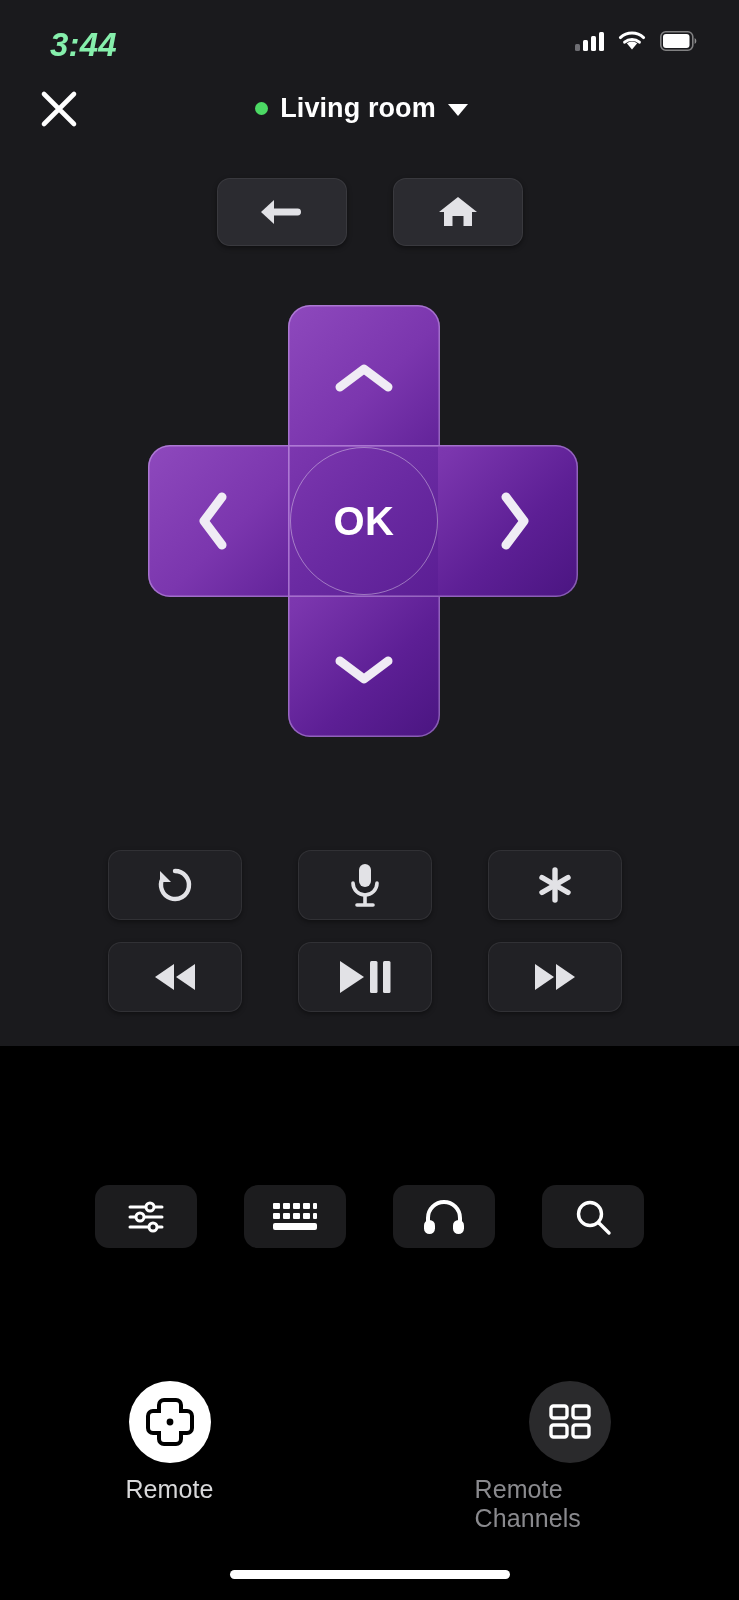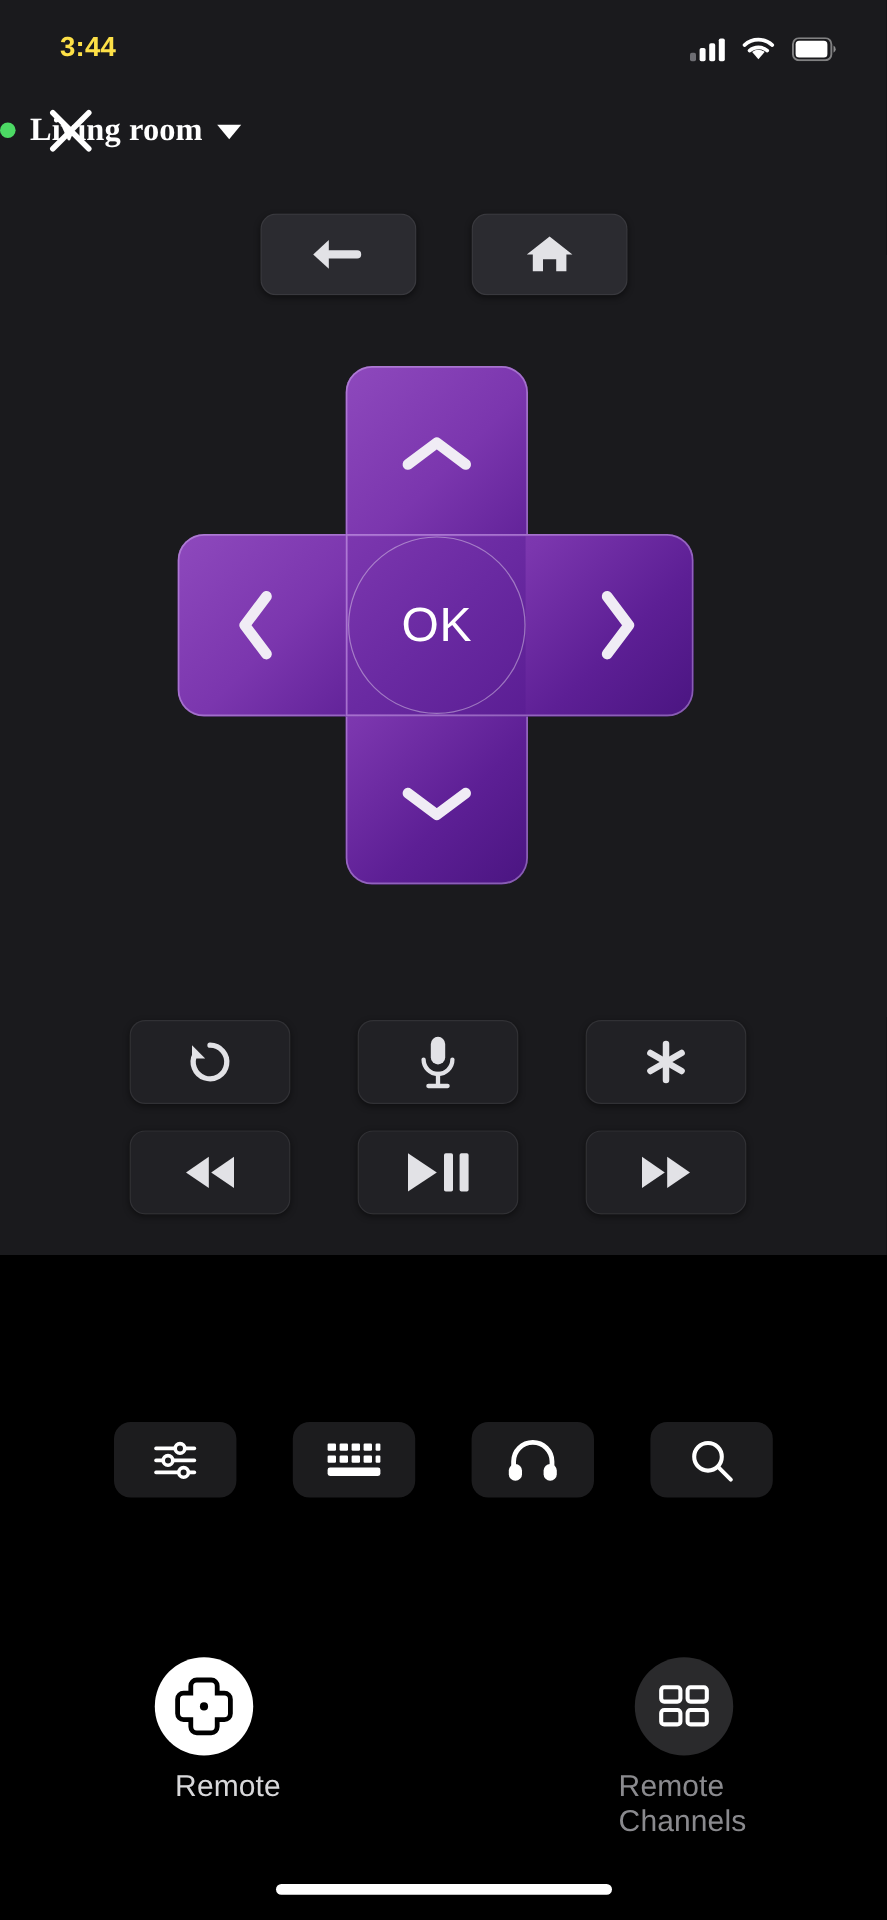--- a/index.html
+++ b/index.html
@@ -17,21 +17,21 @@
     position:absolute; left:0; top:0; width:739px; height:1046px;
     background:#1a1a1d;
   }
 
   
   #status-bar{
     position:absolute; left:0; top:0; width:739px; height:72px;
   }
   #status-time{
     position:absolute; left:50px; top:26px;
-    color:#fde047; font-size:23px; font-weight:600; letter-spacing:.2px;
+    color:#86efac; font-size:33px; font-weight:600; letter-spacing:.2px;font-style:italic;
   }
   #status-icons{
     position:absolute; right:42px; top:30px;
     display:flex; align-items:center; gap:13px;
   }
   .bars{ display:flex; align-items:flex-end; gap:3px; height:19px; }
   .bars i{ display:block; width:5px; background:#fff; border-radius:1.5px; }
   .bars i:nth-child(1){ height:7px;  background:#6e6e73; }
   .bars i:nth-child(2){ height:11px; }
   .bars i:nth-child(3){ height:15px; }
@@ -39,23 +39,22 @@
 
   
   #app-header{
     position:absolute; left:0; top:72px; width:739px; height:66px;
   }
   #close-button{
     position:absolute; left:36px; top:14px; width:46px; height:46px;
   }
   #device-selector{
     position:absolute; left:0; right:16px; top:14px;
-    display:flex; align-items:center; gap:12px;
+    display:flex; align-items:center; justify-content:center; gap:12px;
     height:44px;
-    font-family:Liberation Serif, serif;
   }
   #device-dot{
     width:13px; height:13px; border-radius:50%; background:#4cd964;
     flex:none;
   }
   #device-name{
     color:#fff; font-size:27px; font-weight:700; letter-spacing:.1px;
   }
   #device-caret{
     width:0; height:0; flex:none;
@@ -115,21 +114,21 @@
   #dpad-down-key { left:140px; top:310px; width:152px; height:110px; }
   #dpad-left-key { left:10px;  top:140px; width:110px; height:152px; }
   #dpad-right-key{ left:312px; top:140px; width:110px; height:152px; }
   #dpad-ok{
     position:absolute; left:142px; top:142px; width:148px; height:148px;
     border-radius:50%;
     border:1.5px solid rgba(255,255,255,.38);
     display:flex; align-items:center; justify-content:center;
   }
   #dpad-ok-label{
-    color:#fff; font-size:40px; font-weight:400; letter-spacing:.5px;
+    color:#fff; font-size:40px; font-weight:700; letter-spacing:.5px;
   }
 
   
   #function-grid{
     position:absolute; left:108px; top:850px; width:514px;
     display:grid; grid-template-columns:repeat(3,134px);
     justify-content:space-between; row-gap:22px;
   }
   .fnkey{
     width:134px; height:70px; border-radius:13px;
@@ -162,21 +161,21 @@
   .tab{
     display:flex; flex-direction:column; align-items:center; gap:12px;
     width:190px;
   }
   .tab-circle{
     width:82px; height:82px; border-radius:50%;
     display:flex; align-items:center; justify-content:center;
   }
   .tab.active .tab-circle{ background:#fff; }
   .tab.inactive .tab-circle{ background:#2a2a2c; }
-  .tab-label{ font-size:25px; letter-spacing:.1px;margin-left:41px; }
+  .tab-label{ font-size:25px; letter-spacing:.1px; }
   .tab.active .tab-label{ color:#d8d8da; }
   .tab.inactive .tab-label{ color:#8a8a8e; }
 
   #home-indicator{
     position:absolute; left:50%; transform:translateX(-50%);
     bottom:21px; width:280px; height:9px; border-radius:5px; background:#fff;
   }
 </style>
 </head>
 <body>

